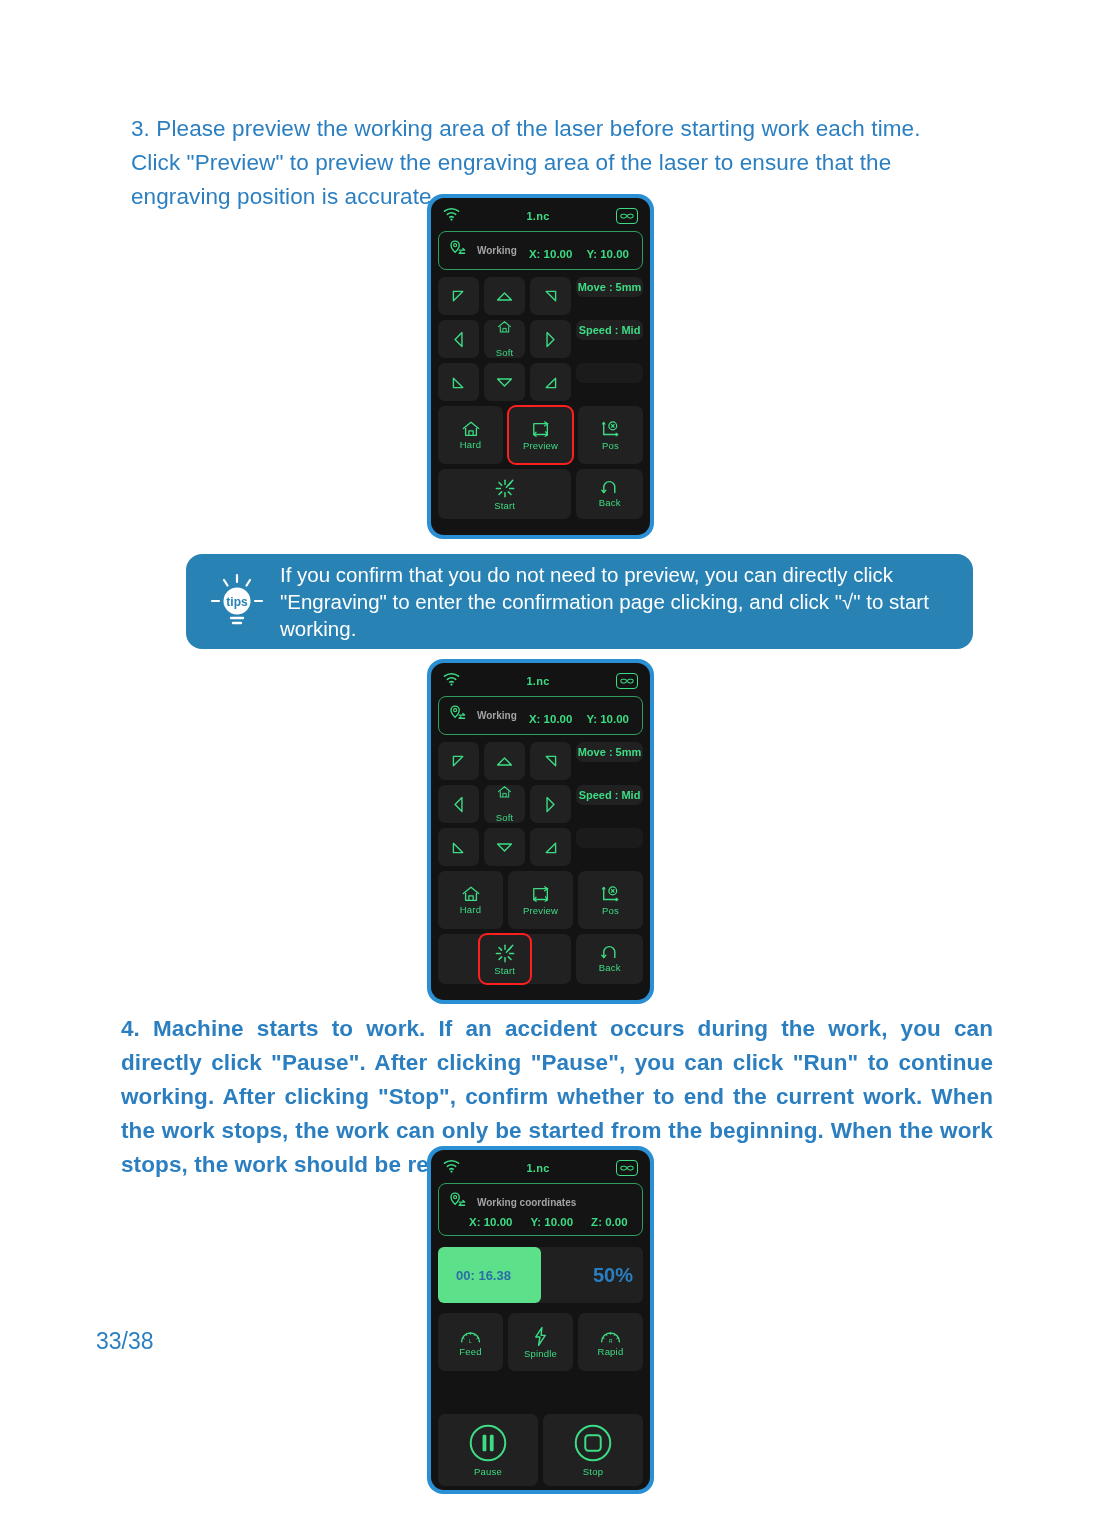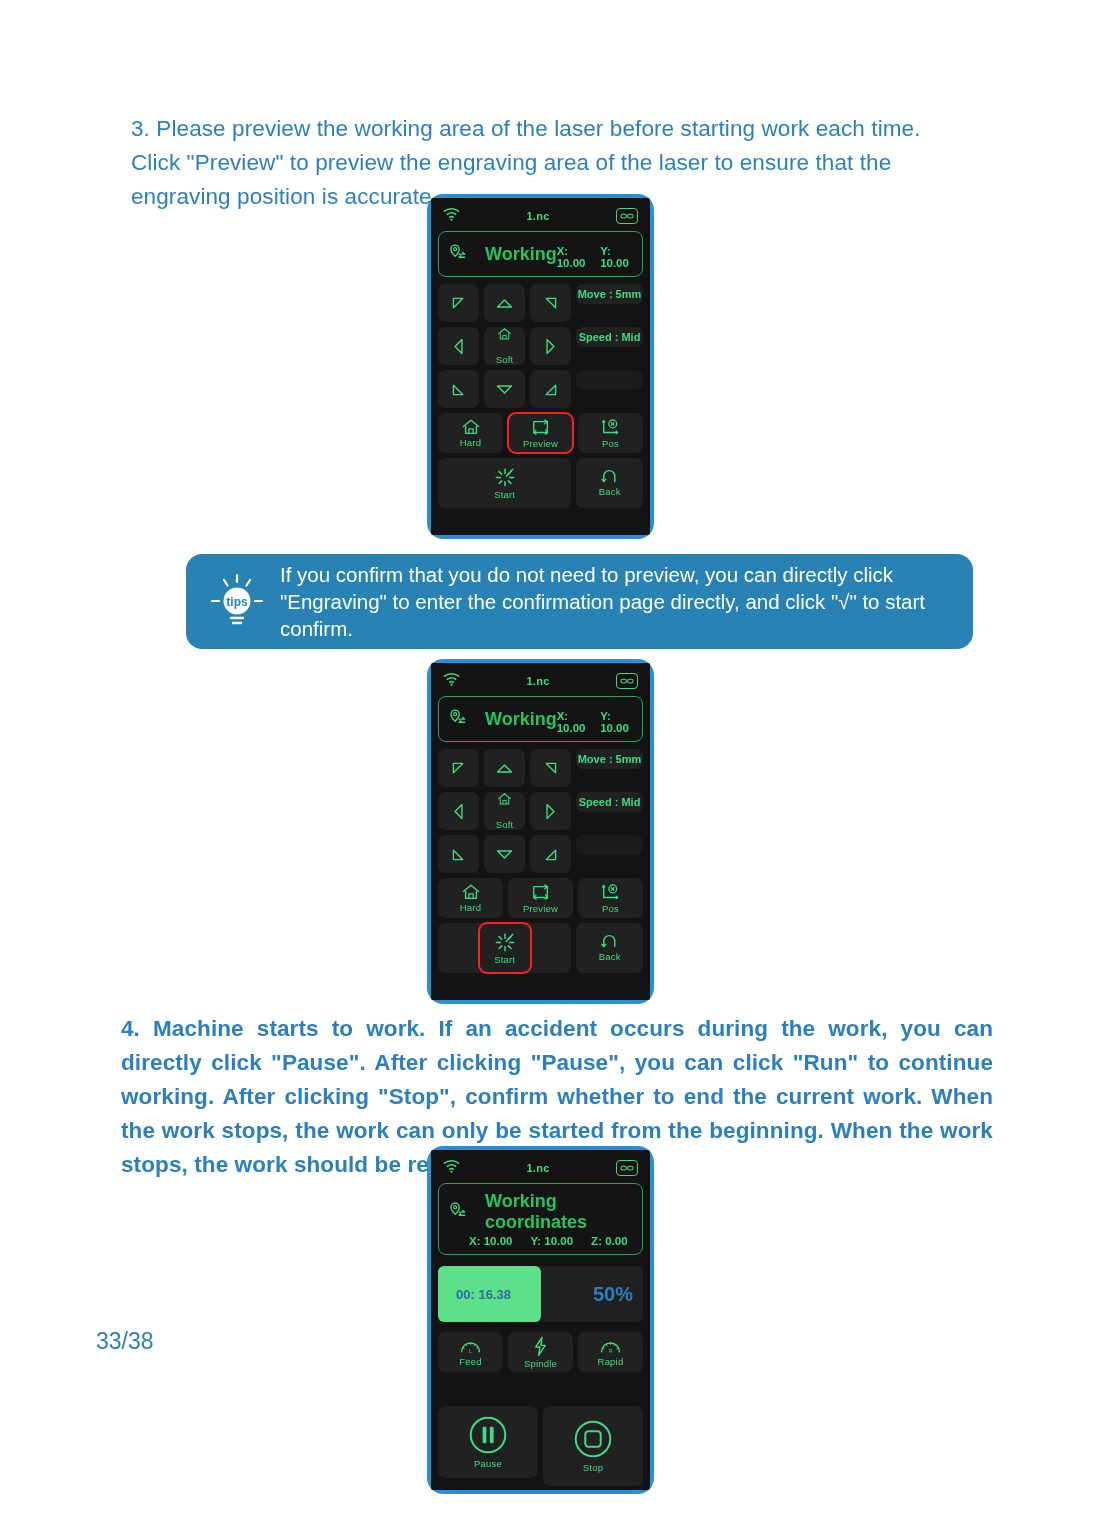--- a/index.html
+++ b/index.html
@@ -66,21 +66,21 @@
   .device {
     position: absolute;
     background: #2b8fd4;
     border-radius: 16px;
     padding: 4px;
   }
   .device-screen {
     width: 100%;
     height: 100%;
     background: #131313;
-    border-radius: 2px;
+    border-radius: 13px;
     overflow: hidden;
     display: flex;
     flex-direction: column;
     padding: 3px 4px 4px 4px;
   }
 
   #device-1 { left: 427px; top: 194px;  width: 227px; height: 345px; }
   #device-2 { left: 427px; top: 659px;  width: 227px; height: 345px; }
   #device-3 { left: 427px; top: 1146px; width: 227px; height: 348px; }
 
@@ -116,24 +116,24 @@
     margin: 0 3px 7px 3px;
     background: #141414;
     flex: 0 0 auto;
   }
   .coord-row1 {
     display: flex;
     align-items: center;
     padding: 7px 9px 7px 9px;
   }
   .coord-label {
-    color: #22c55e;
-    font-size: 18px;
+    color: #a3a3a3;
+    font-size: 10px;
     font-weight: bold;
-    margin-left: 18px;
+    margin-left: 10px;
   }
   .coord-vals {
     margin-left: auto;
     color: #3ddc84;
     font-size: 11.5px;
     font-weight: bold;
     display: flex;
     gap: 14px;
     padding-top: 6px;
     padding-right: 4px;
@@ -162,21 +162,21 @@
     align-items: center;
     justify-content: center;
     color: #3ddc84;
     font-size: 10px;
     position: relative;
   }
   .btn.flat { background: #1b1b1b; }
   .btn-label { margin-top: 1px; font-size: 9.5px; letter-spacing: .2px; }
   .dpad-btn  { width: 41px; height: 38px; gap: 12px; }
   .wide-btn  { flex: 1; height: 20px; font-size: 11px; font-weight: bold; }
-  .act-btn   { flex: 1; height: 40px; }
+  .act-btn   { flex: 1; height: 58px; }
   .big-btn   { flex: 1; height: 50px; }
 
   .highlight {
     outline: 2.5px solid #ff1f1f;
     outline-offset: -1px;
     border-radius: 8px;
   }
 
   
   .progress-wrap {
@@ -391,21 +391,21 @@
         <path d="M54 30 L47 30"></path>
       </g>
       <circle cx="29" cy="30" r="13.5" fill="#ffffff"></circle>
       <g stroke="#ffffff" stroke-width="2.4" stroke-linecap="round">
         <path d="M23 47 L35 47"></path>
         <path d="M25 52 L33 52"></path>
       </g>
       <text x="29" y="34.5" text-anchor="middle" fill="#2882b4" font-family="Liberation Sans, sans-serif" font-size="12" font-weight="bold">tips</text>
     </svg>
   </div>
-  <div class="tips-text">If you confirm that you do not need to preview, you can directly click "Engraving" to enter the confirmation page directly, and click "√" to start confirm.</div>
+  <div class="tips-text">If you confirm that you do not need to preview, you can directly click "Engraving" to enter the confirmation page clicking, and click "√" to start working.</div>
 </div>
 
 <div class="device" id="device-2">
   <div class="device-screen">
 
     <div class="statusbar">
       <span>
         <svg width="17" height="14" viewBox="0 0 24 20">
           <path d="M2 6 A16 16 0 0 1 22 6" stroke="#3ddc84" stroke-width="2.2" fill="none" stroke-linecap="round"></path>
           <path d="M6 10.5 A10 10 0 0 1 18 10.5" stroke="#3ddc84" stroke-width="2.2" fill="none" stroke-linecap="round"></path>
@@ -656,21 +656,21 @@
     <div class="grid-area">
       <div class="grid-row" style="margin-bottom:0">
         <div class="btn" style="flex:1;height:72px">
           <svg width="40" height="40" viewBox="0 0 44 44">
             <circle cx="22" cy="22" r="19" stroke="#3ddc84" stroke-width="2.2" fill="none"></circle>
             <rect x="16" y="13" width="4.2" height="18" rx="1.4" fill="#3ddc84"></rect>
             <rect x="24" y="13" width="4.2" height="18" rx="1.4" fill="#3ddc84"></rect>
           </svg>
           <span class="btn-label" style="margin-top:3px">Pause</span>
         </div>
-        <div class="btn" style="flex:1;height:80px">
+        <div class="btn" style="flex:1;height:72px">
           <svg width="40" height="40" viewBox="0 0 44 44">
             <circle cx="22" cy="22" r="19" stroke="#3ddc84" stroke-width="2.2" fill="none"></circle>
             <rect x="13.5" y="13.5" width="17" height="17" rx="3.5" stroke="#3ddc84" stroke-width="2.2" fill="none"></rect>
           </svg>
           <span class="btn-label" style="margin-top:3px">Stop</span>
         </div>
       </div>
     </div>
 
   </div>

